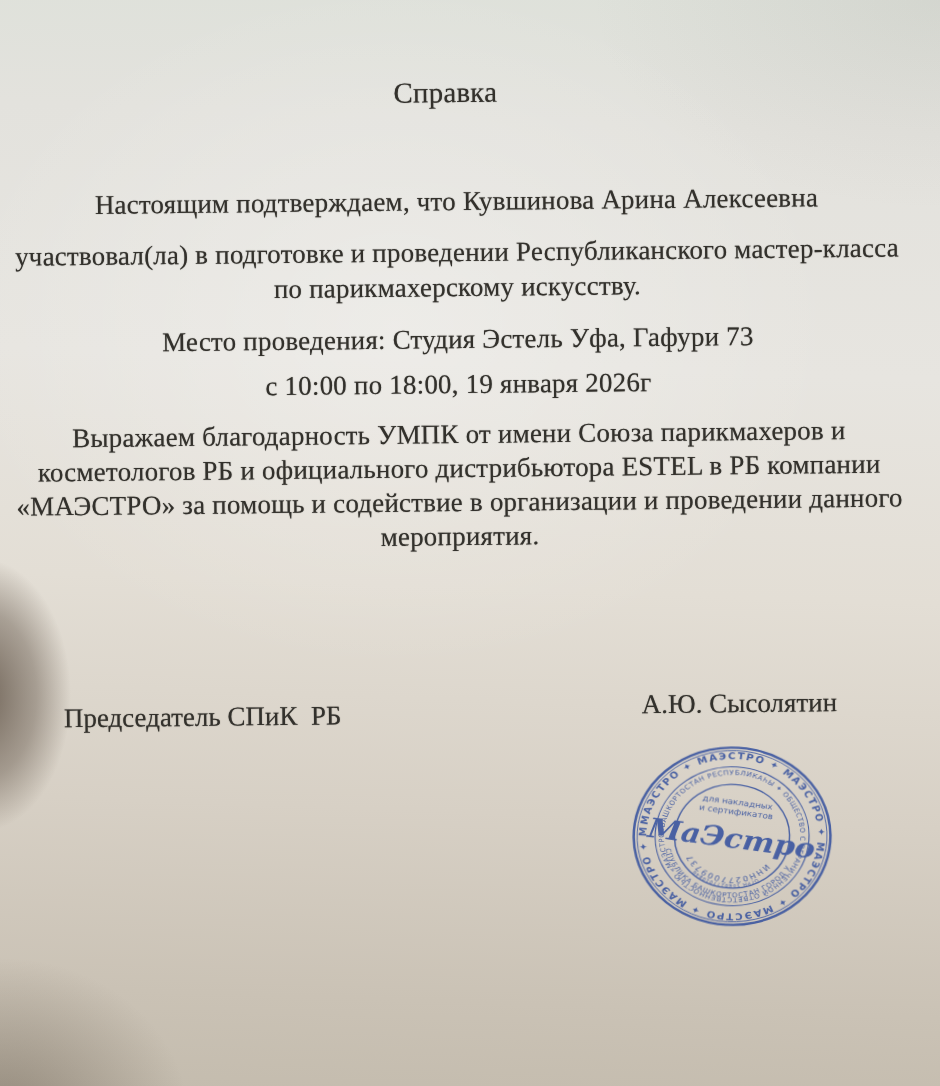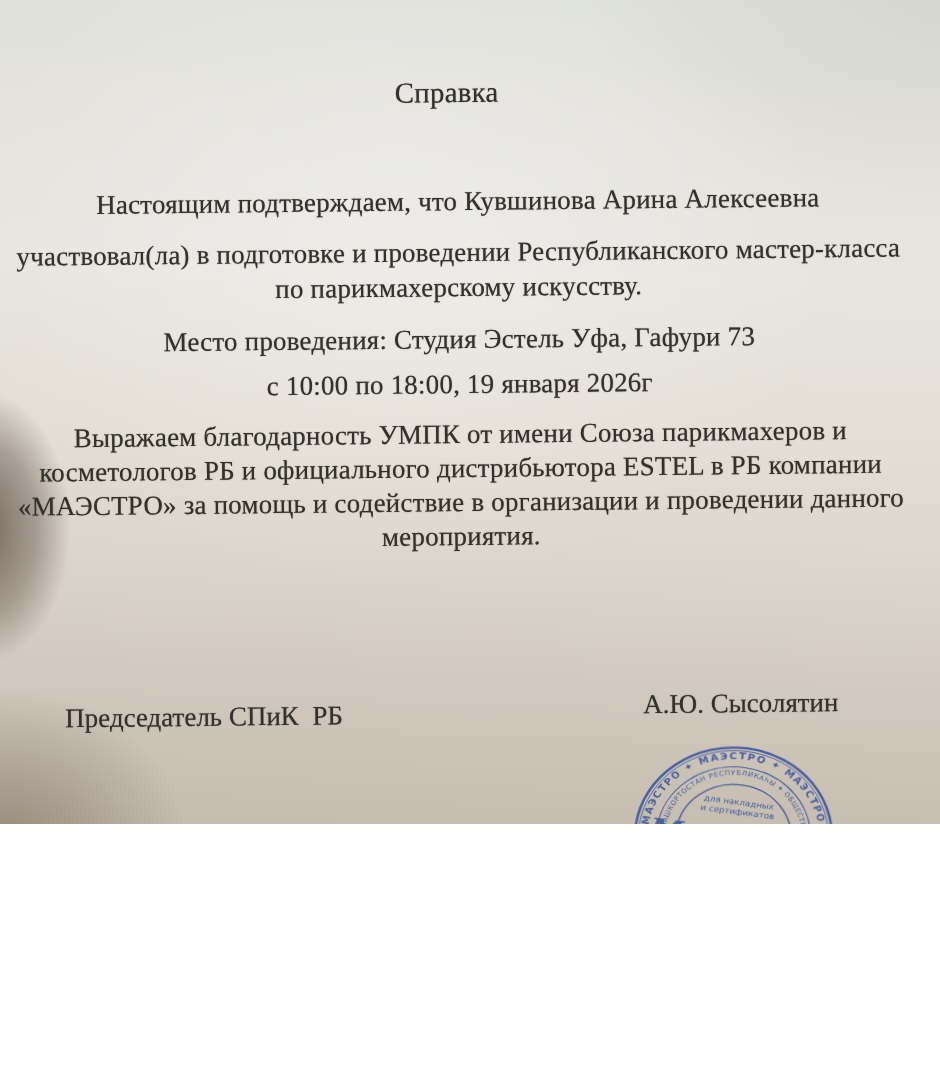--- a/index.html
+++ b/index.html
@@ -1,18 +1,18 @@
 <!DOCTYPE html>
 <html><head>
 <meta charset="utf-8">
 <style>
   html,body{margin:0;padding:0;}
   .photo{
     position:relative;
-    width:940px;height:824px;
+    width:940px;height:1086px;
     overflow:hidden;
     font-family:"Liberation Serif", serif;
     background:
       radial-gradient(ellipse 115px 175px at -2% 64%, rgba(78,64,51,0.75) 0%, rgba(78,64,51,0.38) 48%, rgba(78,64,51,0) 78%),
       radial-gradient(ellipse 270px 230px at 0% 103%, rgba(86,74,60,0.45) 0%, rgba(86,74,60,0) 70%),
       radial-gradient(ellipse 620px 480px at 42% 30%, rgba(255,255,255,0.28) 0%, rgba(255,255,255,0) 72%),
       radial-gradient(ellipse 500px 300px at 100% 0%, rgba(120,118,112,0.10) 0%, rgba(120,118,112,0) 70%),
       linear-gradient(182deg, #dee1da 0%, #e3e2dd 12%, #e7e5e0 34%, #e3ded5 54%, #d7d0c5 74%, #cac2b5 91%, #c4bcae 100%);
   }
   .document{

